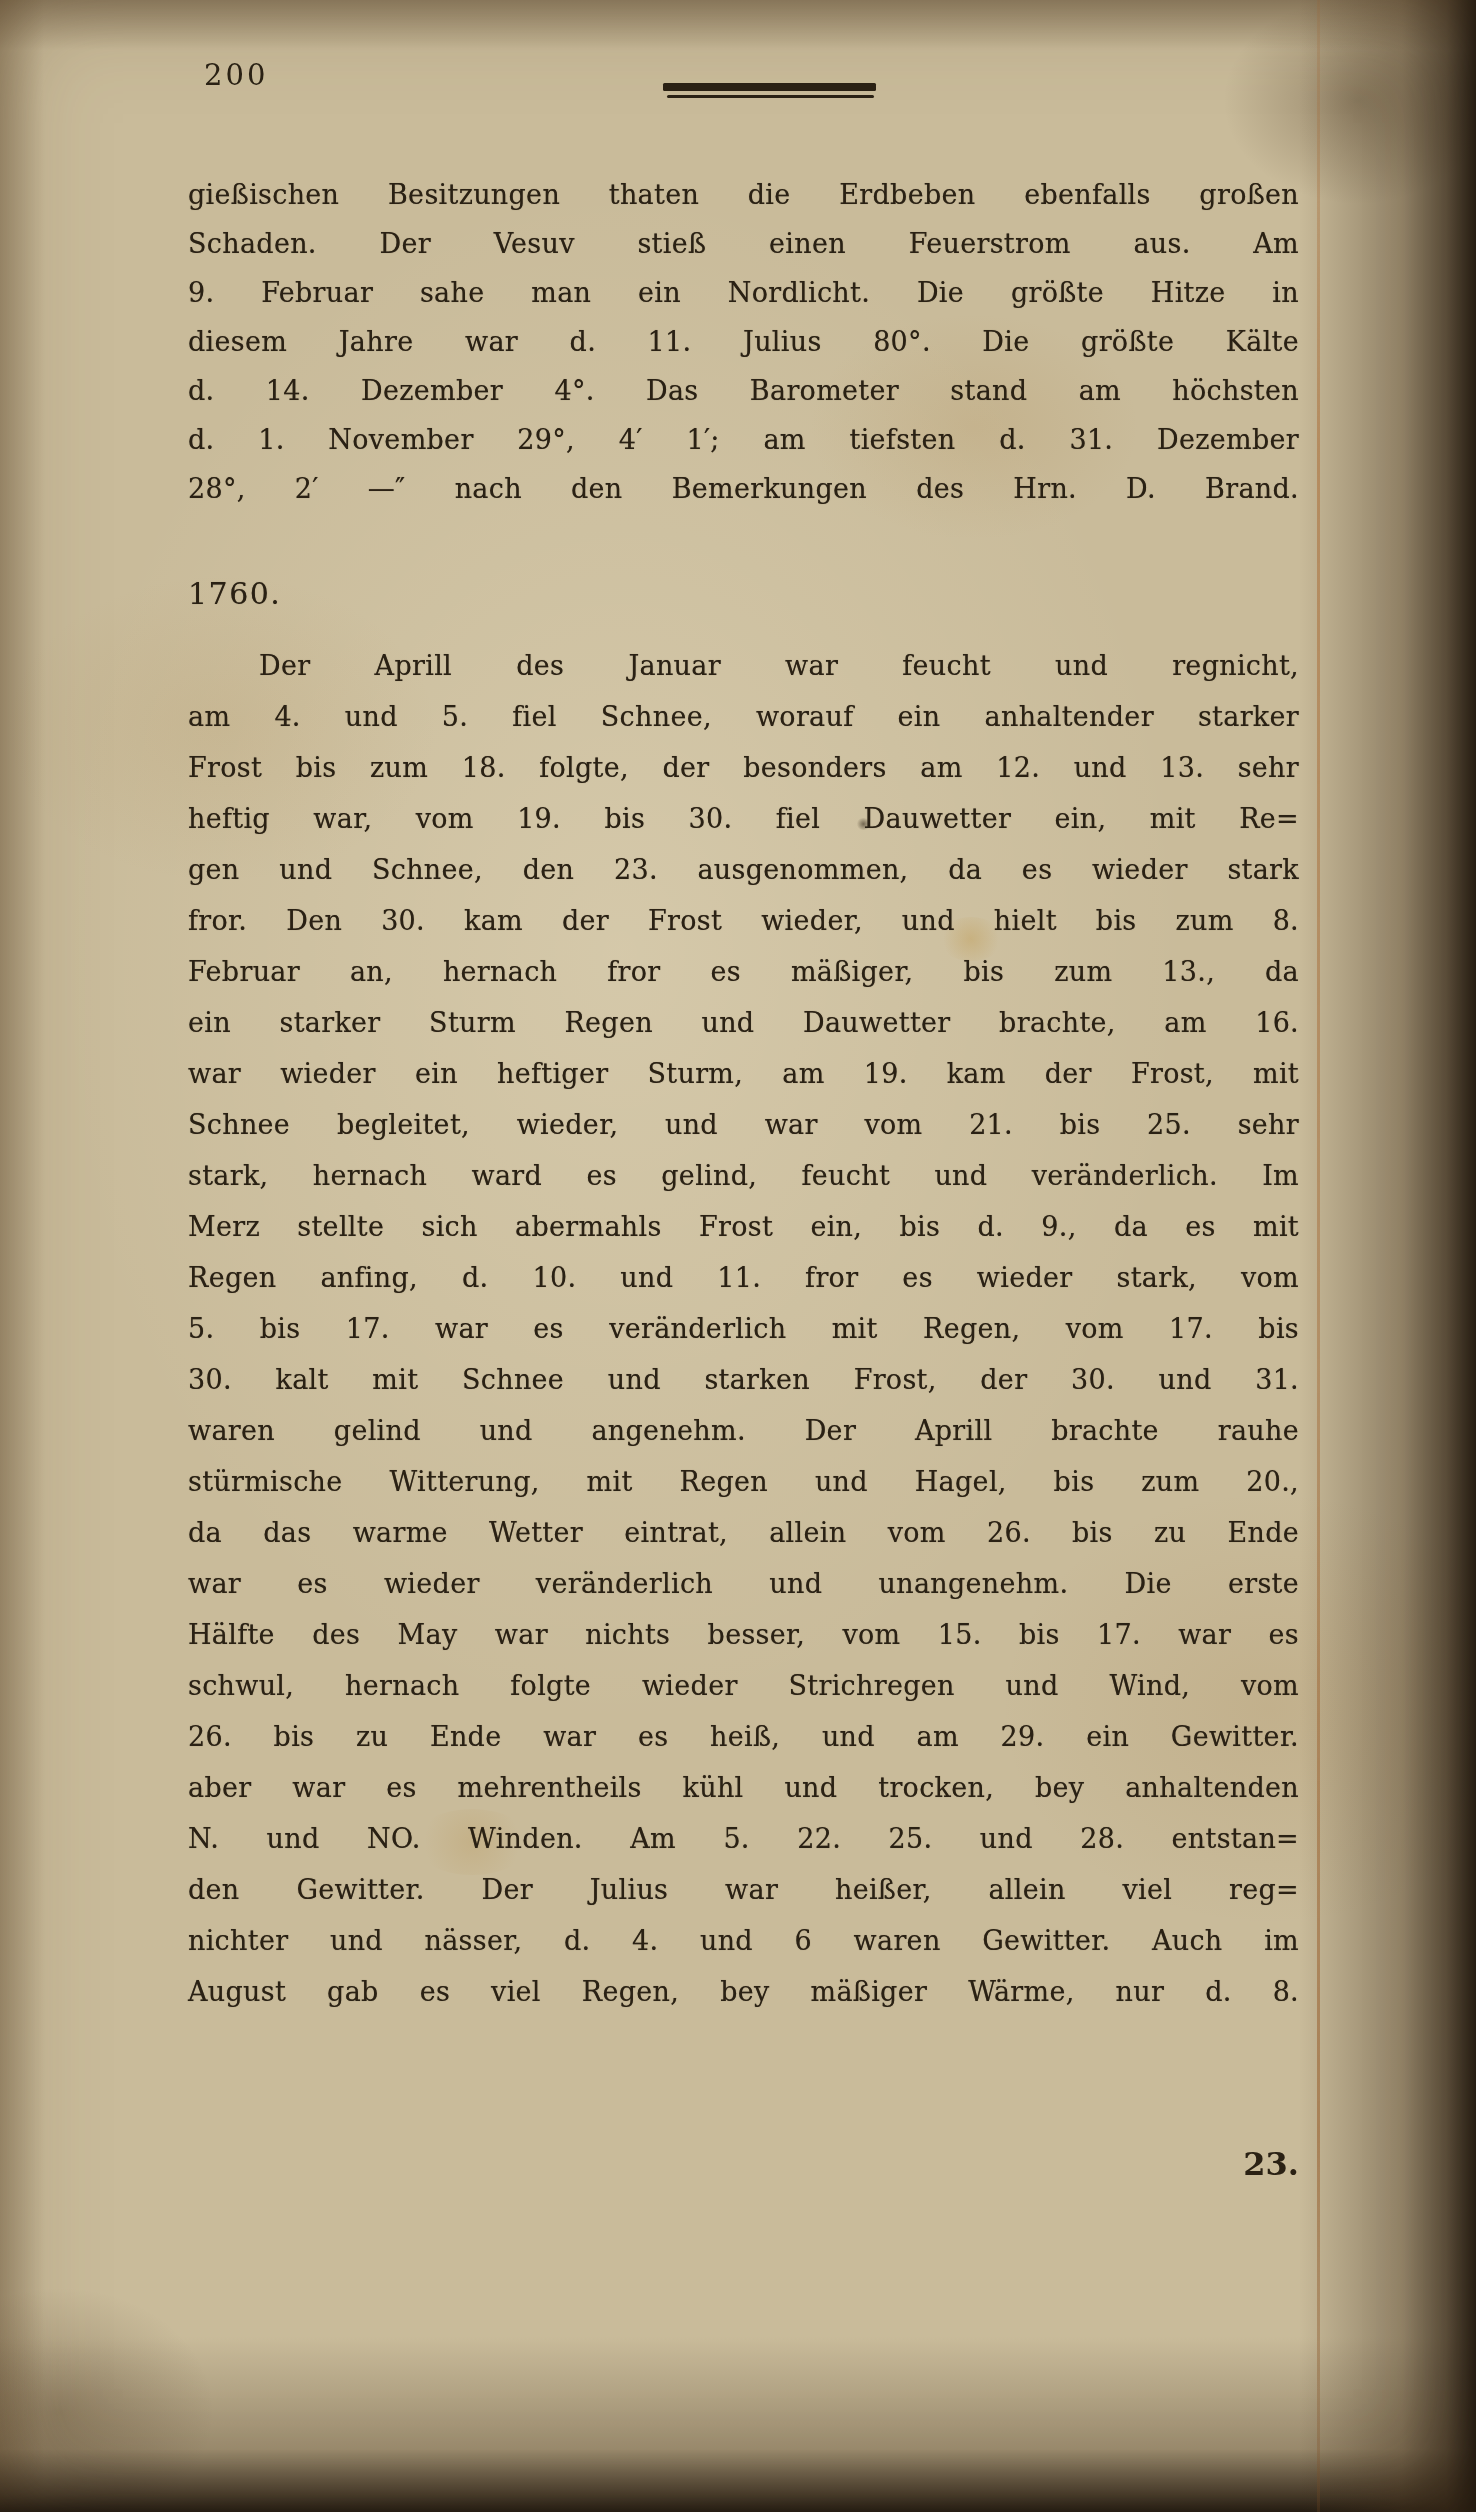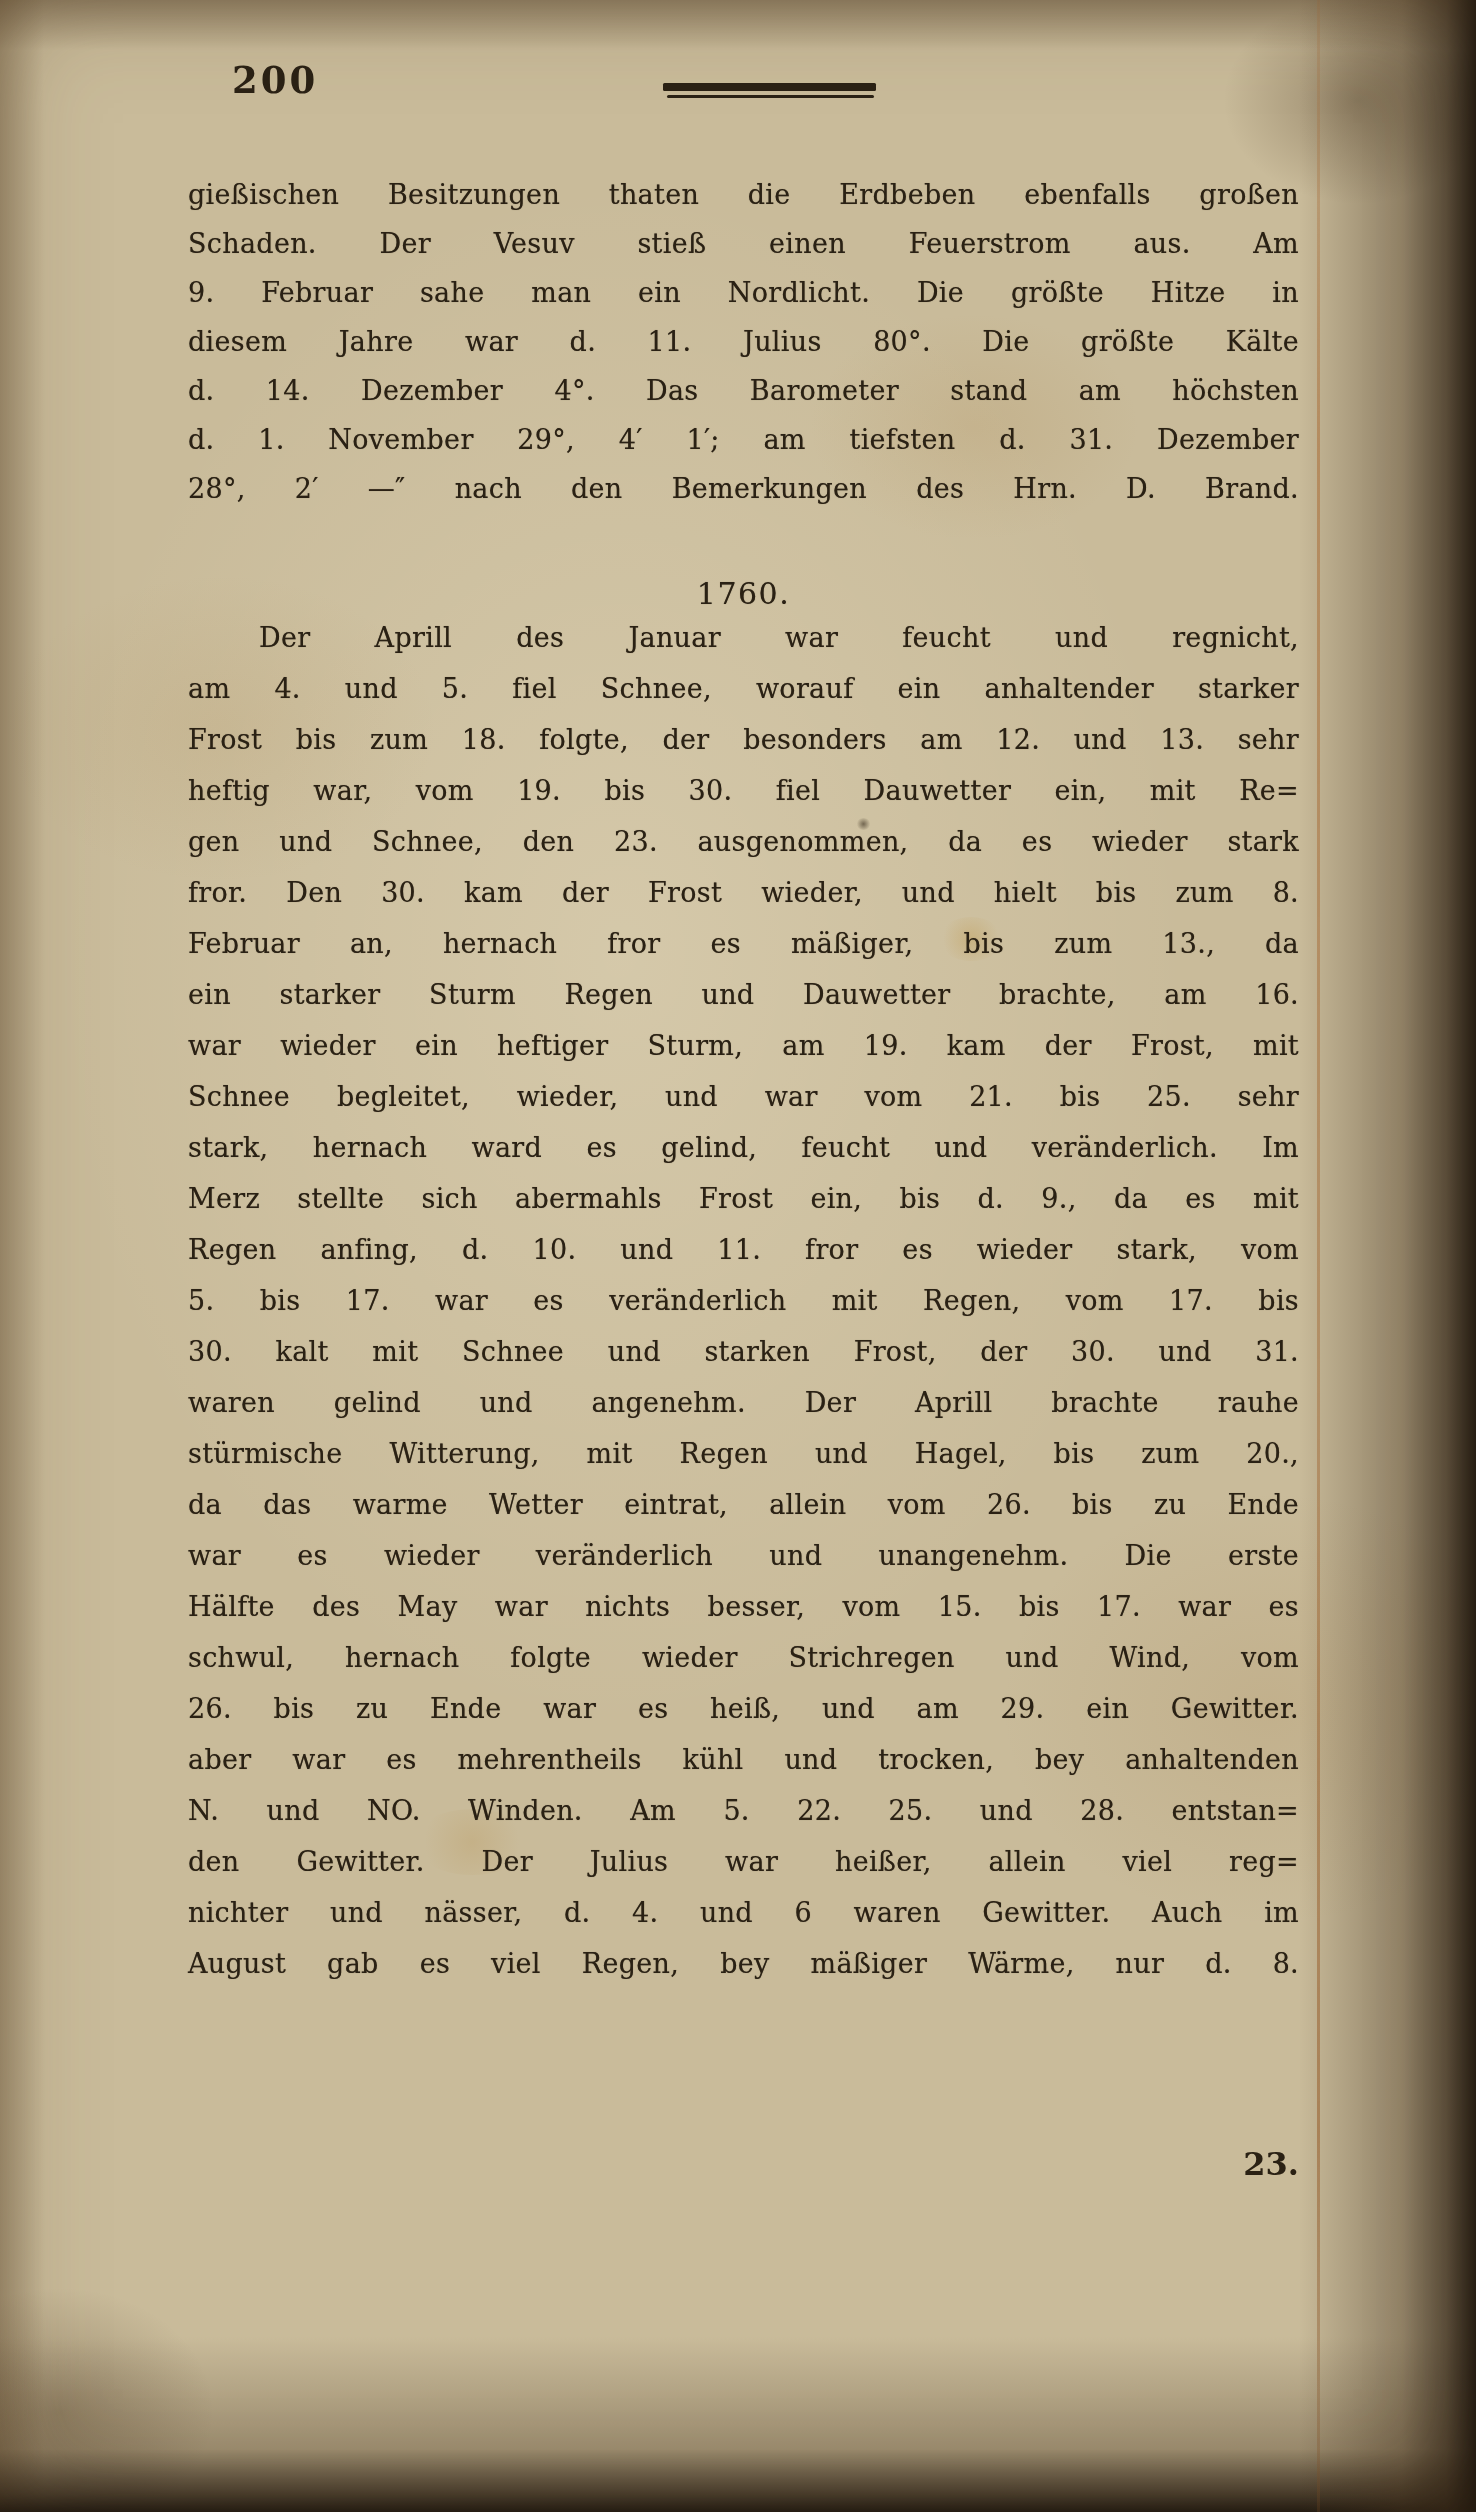--- a/index.html
+++ b/index.html
@@ -59,24 +59,23 @@
     pointer-events: none;
   }
   .stain-a { left: 856px; top: 818px; width: 14.8px; height: 11.8px; background: radial-gradient(circle, rgba(40,28,14,0.55), rgba(40,28,14,0) 70%); }
   .stain-b { left: 938px; top: 917px; width: 66px; height: 44px; background: radial-gradient(circle, rgba(190,150,70,0.35), rgba(190,150,70,0) 70%); }
   .stain-c { left: 413px; top: 1809px; width: 118px; height: 66px; background: radial-gradient(circle, rgba(180,140,70,0.22), rgba(180,140,70,0) 70%); }
 
   .page-number {
     position: absolute;
     left: 204px;
     top: 58px;
-    font-size: 37px;
-    font-weight: bold;
+    font-size: 29px;
+    font-weight: normal;
     letter-spacing: 3px;
-    margin-left: 28px;
   }
 
   .ornament {
     position: absolute;
     left: 663px;
     top: 83px;
     width: 213px;
   }
   .orn-thick { height: 8px; background: var(--ink); border-radius: 1.5px; }
   .orn-thin  { height: 3px;  background: var(--ink); margin-top: 4.4px; margin-left: 4.4px; width: 97%; border-radius: 1.5px; }
@@ -97,21 +96,21 @@
 
   .line {
     text-align: justify;
     text-align-last: justify;
     white-space: normal;
   }
   .line.indent { padding-left: 71px; }
 
   .year-heading {
     margin-top: 62px;
-    text-align: center;
+    margin-bottom: 28px;
     font-size: 30px;
     letter-spacing: 1.5px;
     line-height: 37px;
   }
 
   .catchword {
     position: absolute;
     left: 188px;
     top: 2145px;
     width: 1111px;

